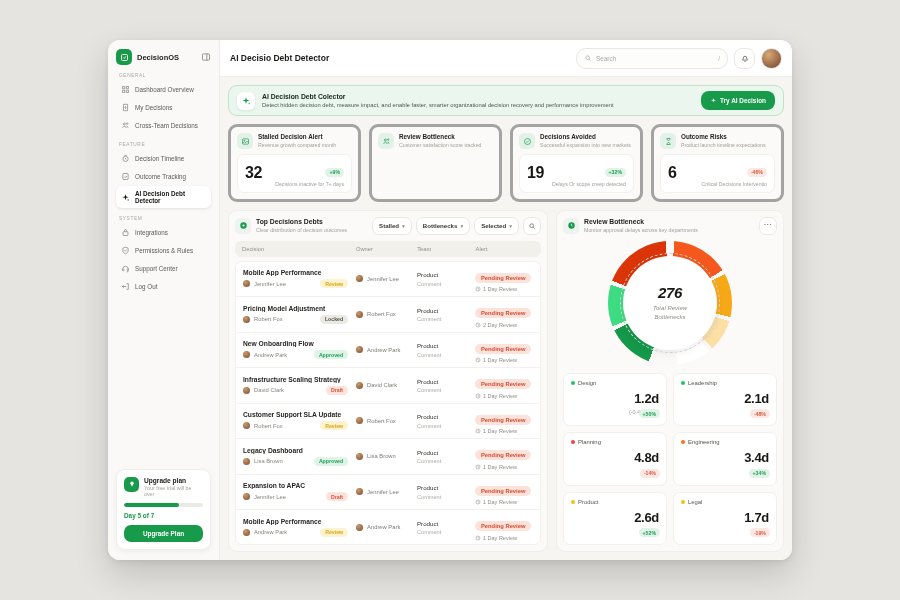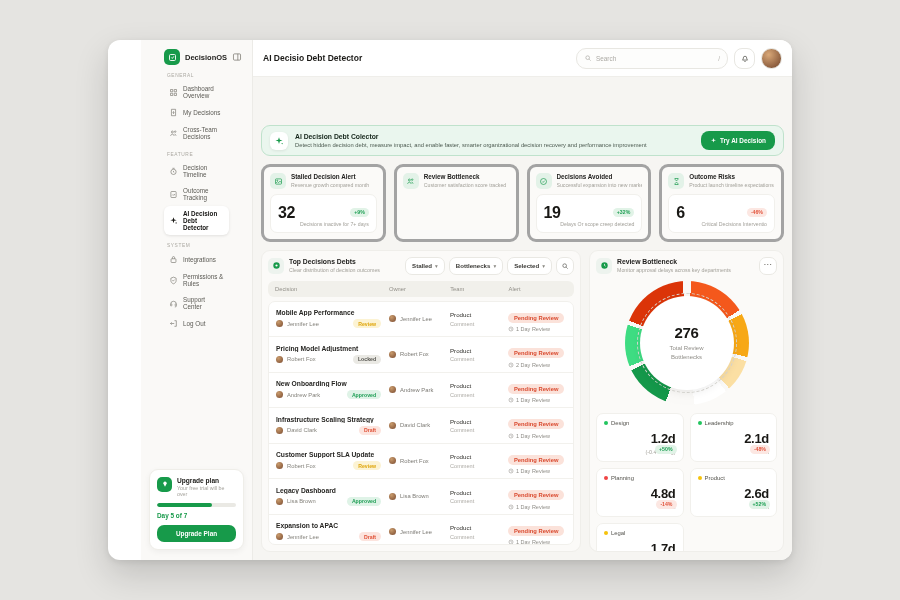--- a/index.html
+++ b/index.html
@@ -12,21 +12,21 @@
   }
   .window {
     position:absolute; left:108px; top:40px; width:684px; height:520px;
     background:#fff; border-radius:12px; overflow:hidden;
     box-shadow:0 14px 34px rgba(0,0,0,.16), 0 2px 6px rgba(0,0,0,.08);
     display:flex;
   }
   
   .sidebar {
     width:112px; background:#FAF9F7; border-right:1px solid #ECEBE7;
-    padding:9px 23px; position:relative; flex-shrink:0;margin-left:33px;
+    padding:9px 8px; position:relative; flex-shrink:0;
   }
   .logo-row { display:flex; align-items:center; gap:5px; margin-bottom:6px; }
   .logo-mark { width:16px; height:16px; background:#179A4A; border-radius:5px;
     display:flex; align-items:center; justify-content:center; color:#fff; flex-shrink:0; }
   .logo-name { font-size:7.5px; font-weight:bold; color:#1E1D1A; }
   .collapse-btn { margin-left:auto; color:#7A786F; display:flex; cursor:pointer; }
   .sec-label { font-size:4.8px; color:#ABA9A2; letter-spacing:.6px; margin:8px 0 3px 3px; }
   .side-item {
     display:flex; align-items:center; gap:5px; padding:4px 5px; border-radius:6px;
     color:#5B5A54; font-size:6.3px; margin-bottom:1px; cursor:pointer;
@@ -49,21 +49,21 @@
   .up-sub { font-size:5.3px; color:#A3A19A; margin-top:1.5px; }
   .up-track { height:4px; background:#EAE9E4; border-radius:3px; margin-top:6px; overflow:hidden; }
   .up-fill { height:100%; background:#179A4A; border-radius:3px; }
   .up-day { font-size:6.4px; font-weight:bold; color:#179A4A; margin-top:5px; }
   .up-btn {
     margin-top:6px; width:100%; height:17px; background:#179A4A; border:none; border-radius:7px;
     color:#fff; font-size:6.4px; font-weight:bold; cursor:pointer;
     font-family:inherit; display:flex; align-items:center; justify-content:center;
   }
   
-  .main { flex:1; display:flex; flex-direction:column; background:#F6F5F2; min-width:0;gap:40px; }
+  .main { flex:1; display:flex; flex-direction:column; background:#F6F5F2; min-width:0; }
   .topbar {
     height:37px; background:#fff; border-bottom:1px solid #EFEEEA;
     display:flex; align-items:center; padding:0 10px; flex-shrink:0;
   }
   .page-title { font-size:8.5px; font-weight:bold; color:#1B1A17; }
   .search-box {
     margin-left:auto; width:152px; height:21px; background:#FDFDFC;
     border:1px solid #E8E7E2; border-radius:10px; display:flex; align-items:center;
     padding:0 7px; gap:4px; color:#A8A6A0;
   }
@@ -173,21 +173,21 @@
   .alert-sub { font-size:5.5px; color:#8F8D87; margin-top:2.5px; display:flex; align-items:center; gap:2px; }
   .alert-sub svg { flex-shrink:0; }
   
   .more-btn {
     margin-left:auto; width:18px; height:18px; background:#fff; border:1px solid #E9E8E3;
     border-radius:7px; display:flex; align-items:center; justify-content:center;
     color:#55544E; cursor:pointer; font-size:8px; letter-spacing:1px;
   }
   .more-btn::after { content:"⋯"; margin-top:-2px; }
   .donut-wrap { position:relative; height:136px; display:flex; align-items:center; justify-content:center; flex-shrink:0; }
-  .donut { width:124px; height:124px; border-radius:50%; position:relative; }
+  .donut { width:124px; height:124px; border-radius:50%; position:relative;font-style:italic; }
   .donut-dash { position:absolute; inset:12px; border-radius:50%; border:1px dashed #D9D8D3; }
   .donut-hole {
     position:absolute; inset:15px; border-radius:50%; background:#fff;
     box-shadow:0 3px 8px rgba(0,0,0,.07);
     display:flex; flex-direction:column; align-items:center; justify-content:center; text-align:center;
   }
   .donut-total { font-size:15px; font-weight:bold; letter-spacing:-.4px; color:#191815; }
   .donut-label { font-size:6px; color:#908E88; margin-top:3px; line-height:1.35; width:60px; }
   .dept-grid { display:grid; grid-template-columns:1fr 1fr; gap:6px; margin-top:2px; flex:1; min-height:0; }
   .dept-card { background:#fff; border:1px solid #F1F0EC; border-radius:7px; padding:6px 7px; position:relative;text-align:right; }
@@ -765,20 +765,29 @@
             <div class="dept-card">
               <div class="dept-name-row">
                   <span class="dot" style="background: rgb(239, 68, 68);"></span>
                   <span class="dept-name">Planning</span>
                 </div>
               <div class="dept-value">4.8d</div>
               <div class="dept-sub">115.2h</div>
               <span class="badge dept-badge badge-down">-14%</span>
             </div>
 
+            <div class="dept-card">
+              <div class="dept-name-row">
+                  <span class="dot" style="background: rgb(249, 115, 22);"></span>
+                  <span class="dept-name">Engineering</span>
+                </div>
+              <div class="dept-value">3.4d</div>
+              <div class="dept-sub">81.6h</div>
+              <span class="badge dept-badge badge-up">+34%</span>
+            </div>
 
             <div class="dept-card">
               <div class="dept-name-row">
                   <span class="dot" style="background: rgb(245, 194, 11);"></span>
                   <span class="dept-name">Product</span>
                 </div>
               <div class="dept-value">2.6d</div>
               <div class="dept-sub">62.4h</div>
               <span class="badge dept-badge badge-up">+52%</span>
             </div>

